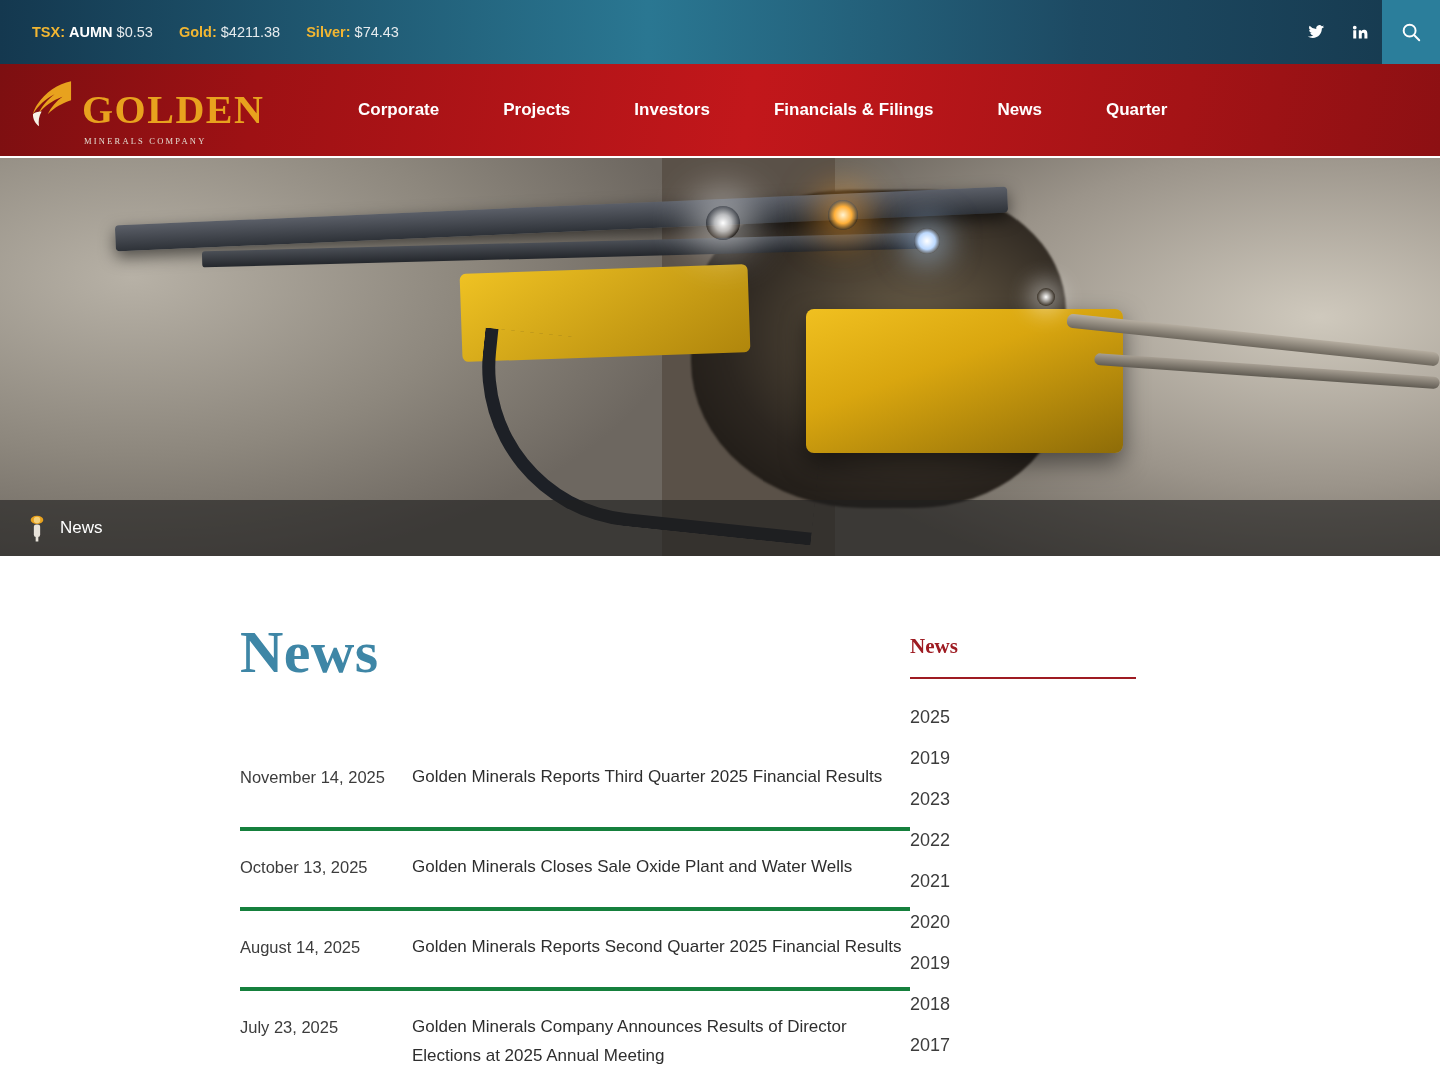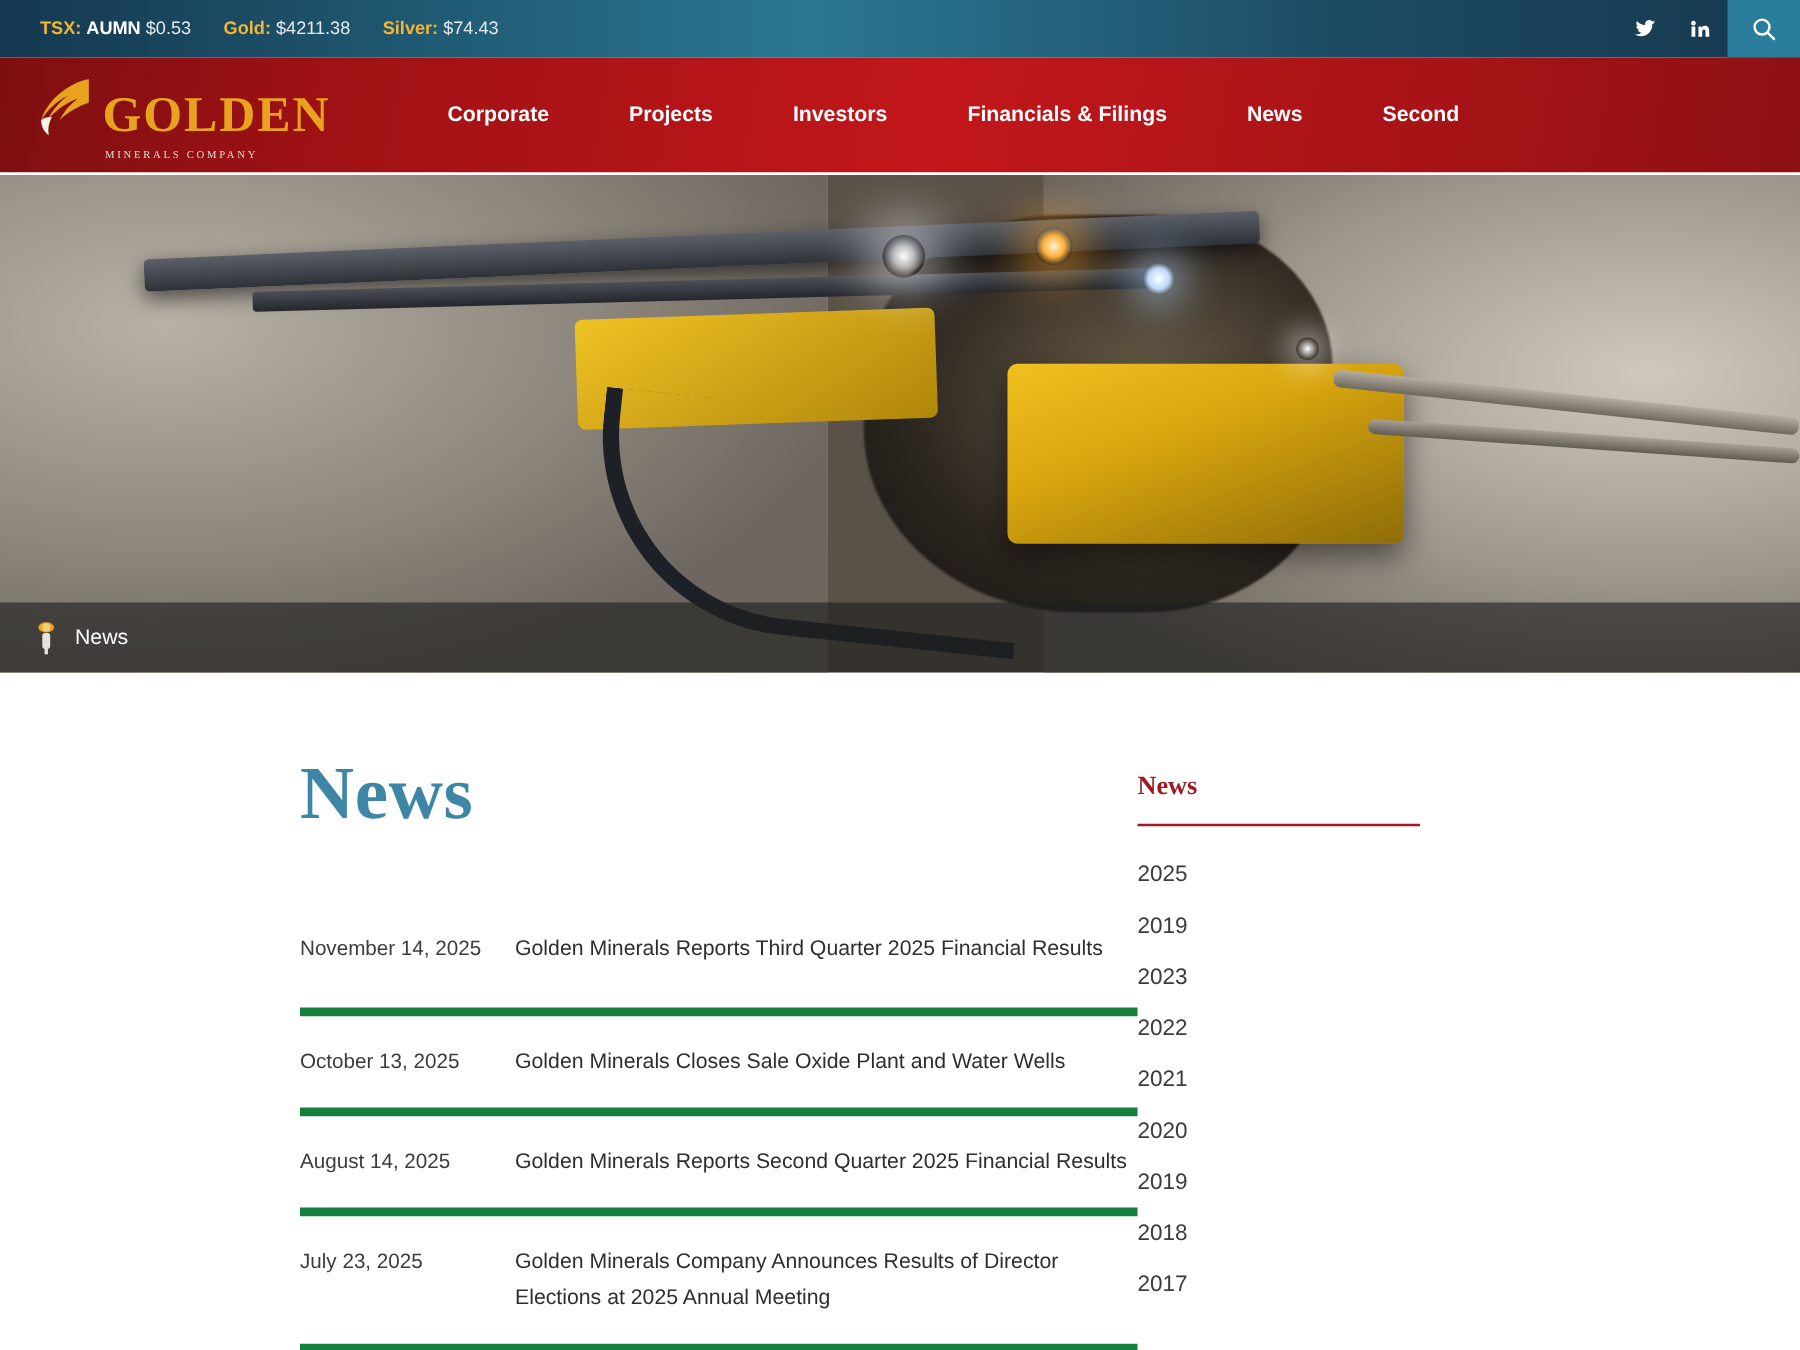--- a/index.html
+++ b/index.html
@@ -6,21 +6,21 @@
   html, body {
     width: 1440px;
     height: 1080px;
     overflow: hidden;
     font-family: "Liberation Sans", sans-serif;
     background: #ffffff;
   }
 
   
   .ticker-bar {
-    height: 46px;
+    height: 64px;
     background: linear-gradient(90deg, #14384f 0%, #2a7792 45%, #1d4a63 75%, #16394e 100%);
     display: flex;
     align-items: center;
     position: relative;
   }
   .ticker-items {
     display: flex;
     align-items: center;
     gap: 26px;
     padding-left: 32px;
@@ -235,21 +235,21 @@
     font-size: 60px;
     color: #3e86a6;
     font-weight: bold;
     letter-spacing: .5px;
   }
   .news-list { margin-top: 64px; width: 670px; }
   .news-row {
     display: flex;
     align-items: flex-start;
     padding: 22px 0 22px 0;
-    border-bottom: 7px solid #15803d;
+    border-bottom: 4px solid #15803d;
     min-height: 80px;
   }
   .news-row:first-child { padding-top: 12px; }
   .news-date {
     width: 172px;
     flex: 0 0 172px;
     font-size: 16.5px;
     color: #3c3c3c;
     line-height: 1.7;
   }
@@ -333,21 +333,21 @@
     </div>
     <div class="logo-sub">MINERALS COMPANY</div>
   </div>
 
   <nav class="nav">
     <div class="nav-item">Corporate</div>
     <div class="nav-item">Projects</div>
     <div class="nav-item">Investors</div>
     <div class="nav-item">Financials &amp; Filings</div>
     <div class="nav-item">News</div>
-    <div class="nav-item">Second</div>
+    <div class="nav-item">Quarter</div>
   </nav>
 </div>
 
 <div class="hero">
   <div class="hero-photo">
     <div class="rock-left"></div>
     <div class="rock-right"></div>
     <div class="tunnel"></div>
     <div class="rig-boom"></div>
     <div class="rig-boom2"></div>

